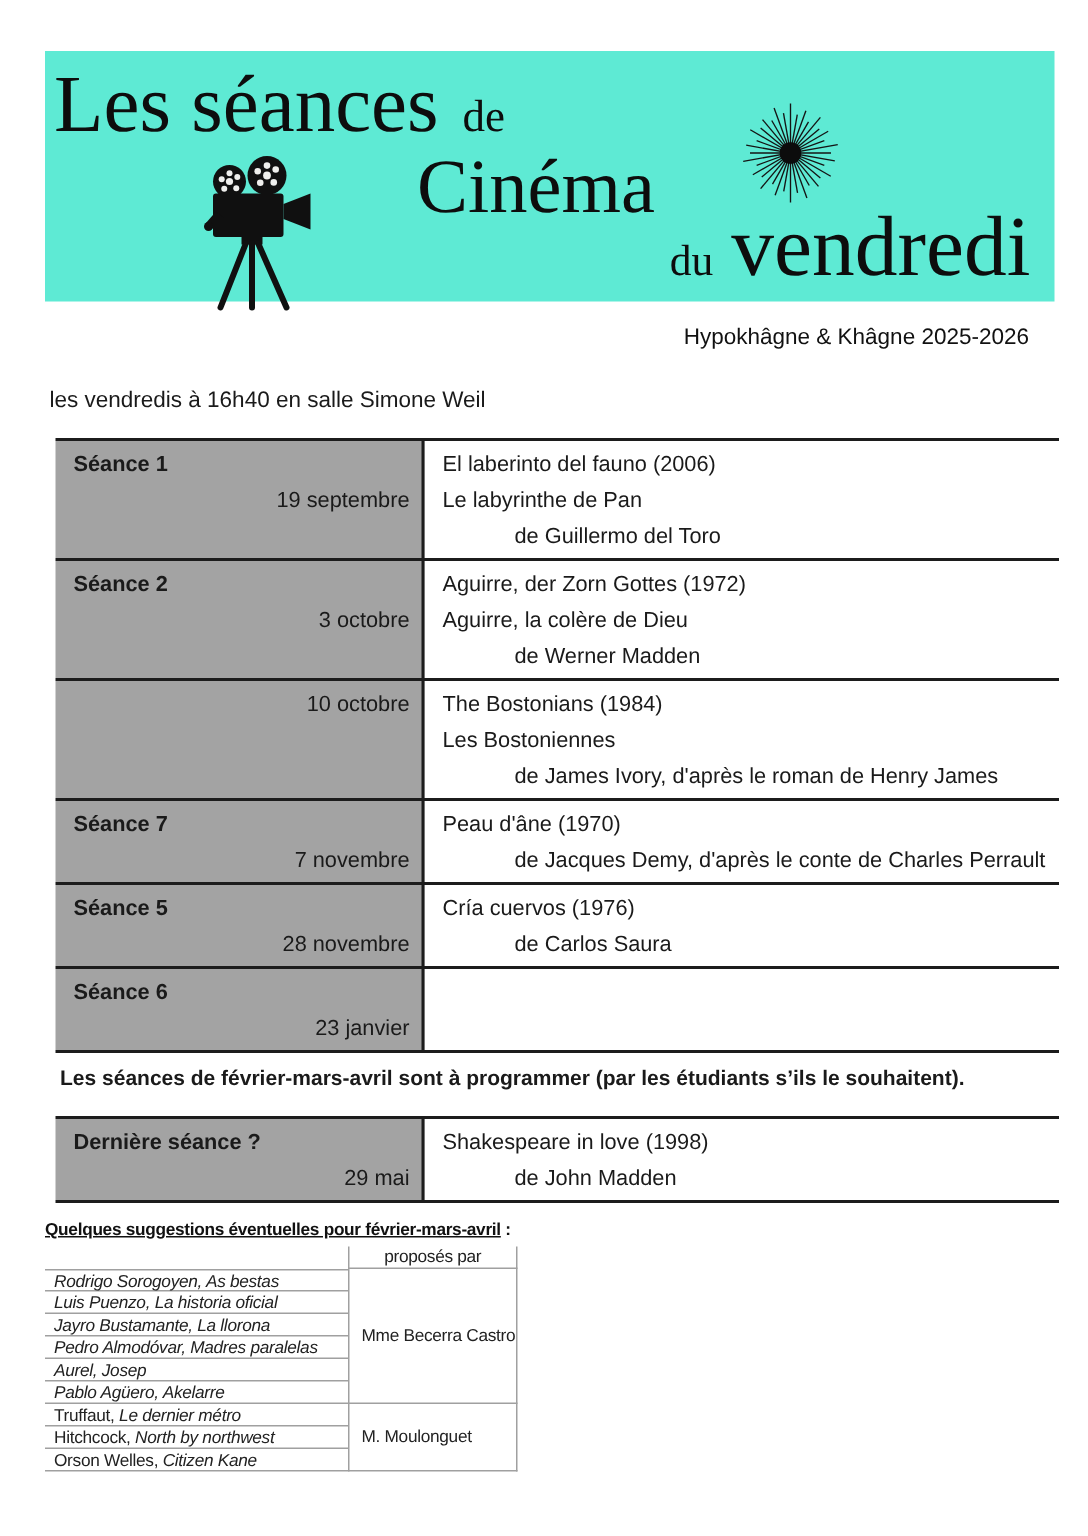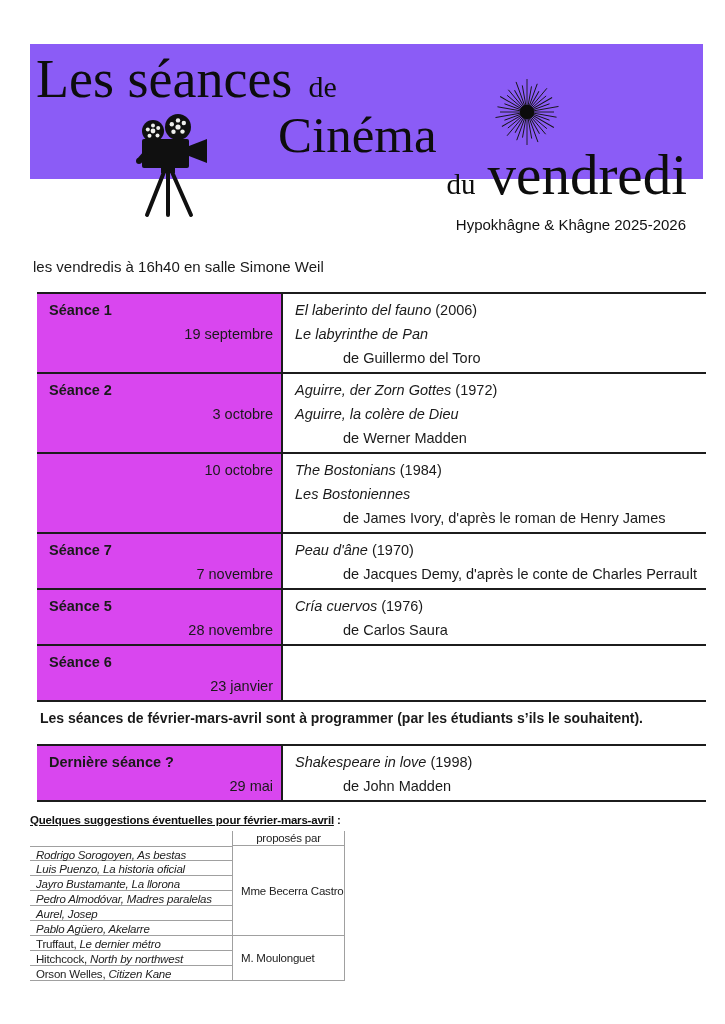--- a/index.html
+++ b/index.html
@@ -1,45 +1,45 @@
 <!DOCTYPE html>
 <html><head>
 <meta charset="utf-8">
 <style>
   html,body{margin:0;padding:0;background:#fff;}
   .page{position:relative;width:725px;height:1024px;background:#ffffff;
         font-family:"Liberation Sans",sans-serif;color:#1a1a1a;overflow:hidden;}
 
   
-  .masthead{position:absolute;left:30px;top:44px;width:673px;height:135px;background:#8b5cf6;}
+  .masthead{position:absolute;left:30px;top:34px;width:673px;height:167px;background:#5eead4;}
   .mh-line{position:absolute;white-space:nowrap;font-family:"Liberation Serif","DejaVu Serif",serif;color:#0d0d0d;}
   .mh1{left:6px;top:4px;}
   .mh1 .big{font-size:54px;}
   .mh1 .small{font-size:30px;margin-left:16px;}
   .mh2{left:248px;top:62px;font-size:51px;}
   .mh3{right:16px;top:98px;}
   .mh3 .small{font-size:29px;margin-right:12px;}
   .mh3 .big{font-size:57px;}
   .camera{position:absolute;left:106px;top:70px;}
   .starburst{position:absolute;left:462px;top:33px;}
 
   .subtitle{position:absolute;right:39px;top:216px;font-size:15px;color:#111;}
   .intro{position:absolute;left:33px;top:258px;font-size:15px;}
 
   
   .mtable{position:absolute;left:37px;width:669px;border-top:2px solid #1c1c1c;}
   .mtable.t-main{top:292px;}
   .mtable.t-last{top:744px;}
   .mrow{display:flex;border-bottom:2px solid #1c1c1c;}
-  .mleft{width:246px;box-sizing:border-box;background:#d946ef;border-right:2px solid #1c1c1c;
+  .mleft{width:246px;box-sizing:border-box;background:#a3a3a3;border-right:2px solid #1c1c1c;
          padding:4px 8px 2px 12px;}
   .mright{flex:1;box-sizing:border-box;padding:4px 0 2px 12px;}
   .mline{height:24px;line-height:24px;font-size:14.5px;white-space:nowrap;}
   .bold{font-weight:bold;}
-  .it{font-style:italic;}
+  .it{}
   .date-line{text-align:right;font-weight:normal;}
   .dir{padding-left:48px;}
 
   .note{position:absolute;left:40px;top:710px;width:680px;font-size:14px;font-weight:bold;white-space:nowrap;}
 
   
   .sug{position:absolute;left:30px;top:814px;letter-spacing:-0.2px;}
   .sug-head{font-size:11.5px;font-weight:600;margin-bottom:5px;color:#111;}
   .sug-head .u{text-decoration:underline;}
   .sgrid{display:grid;grid-template-columns:202px 113px;grid-auto-rows:15px;font-size:11.5px;color:#222;}

